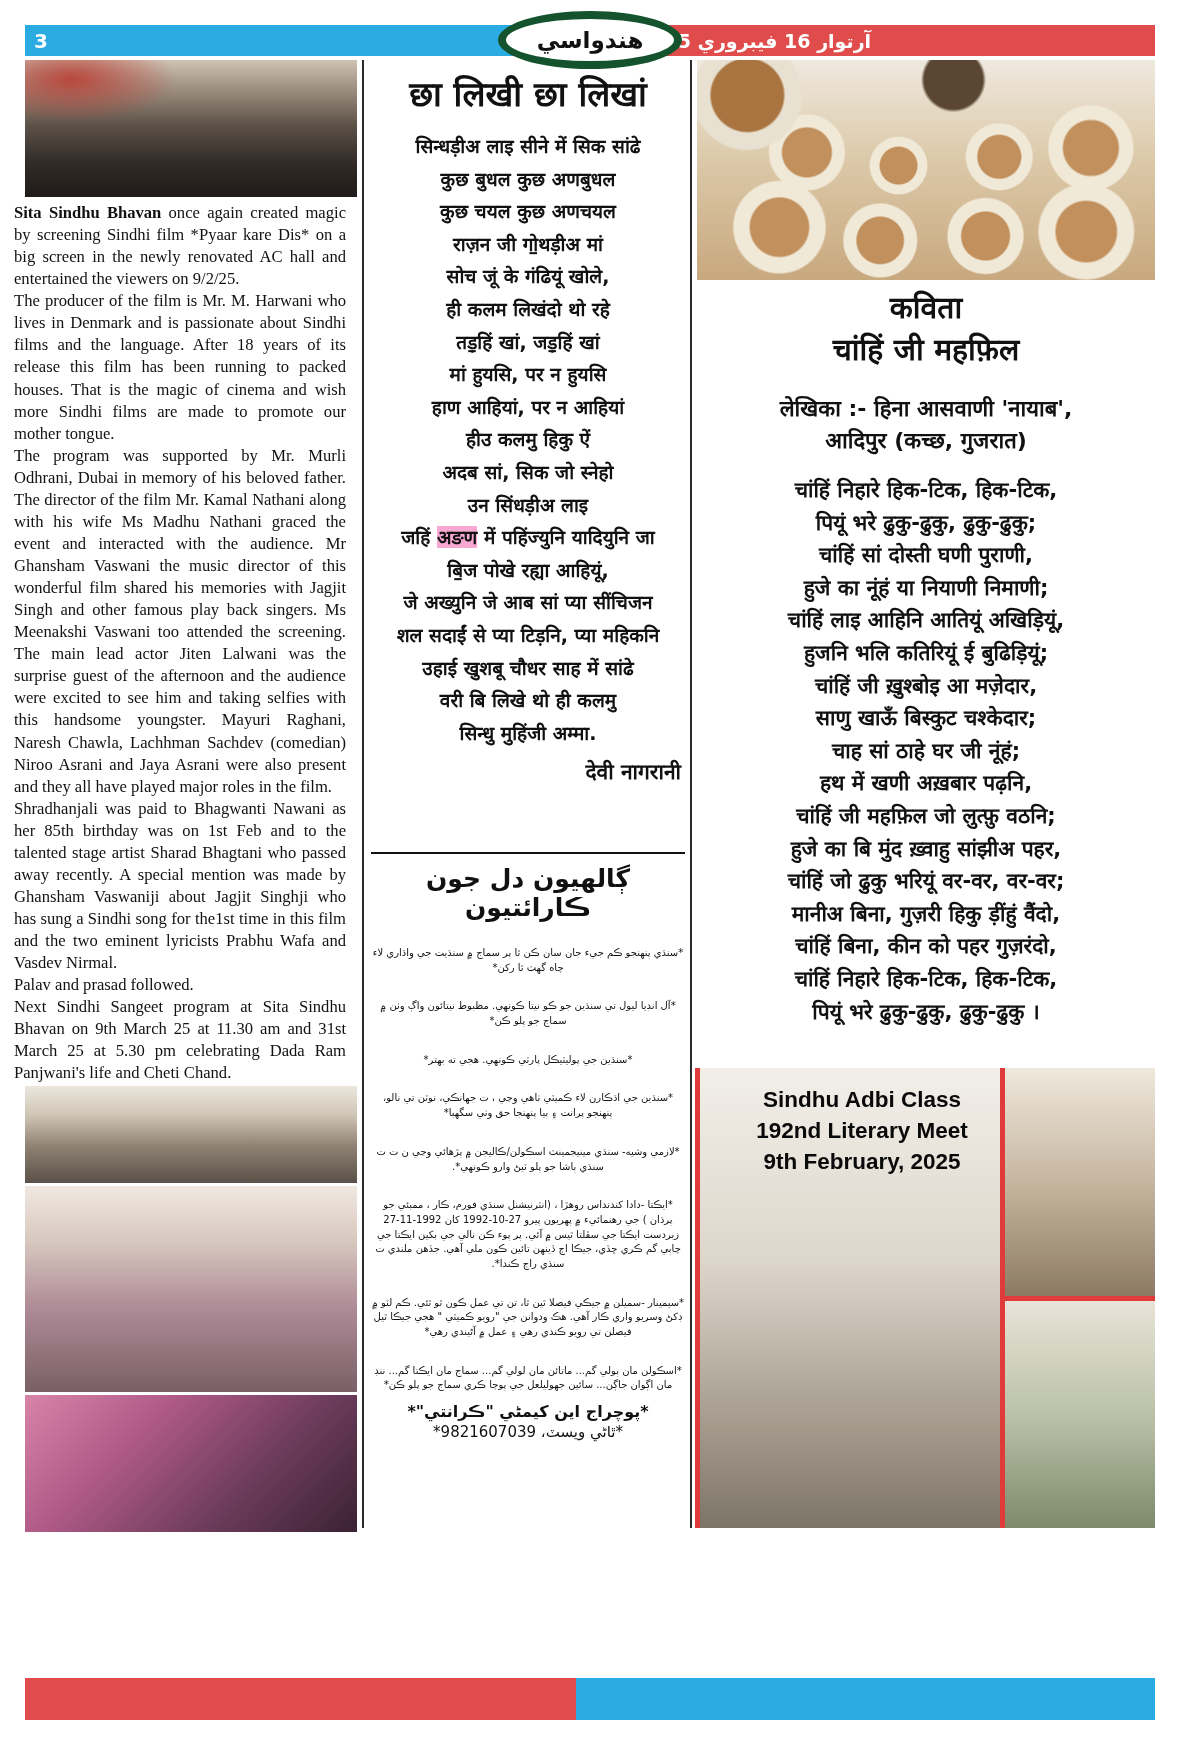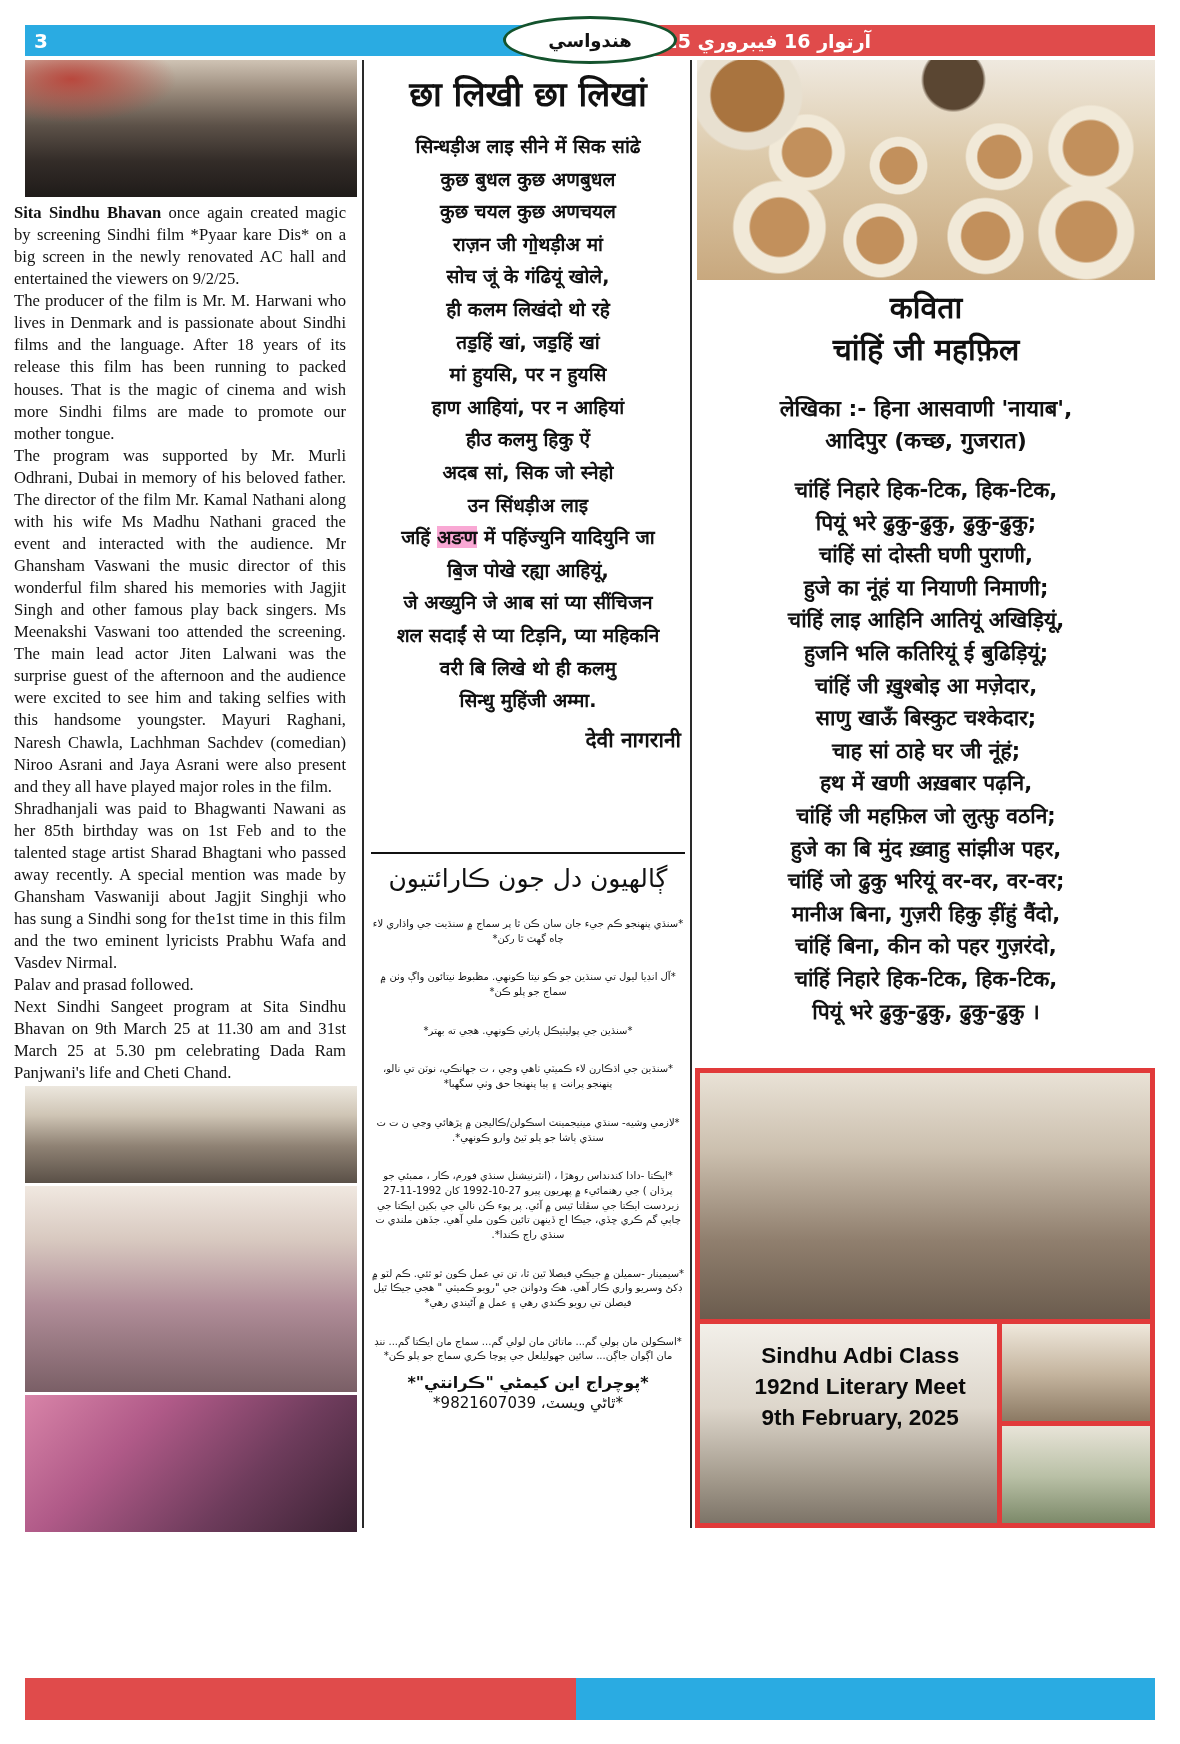--- a/index.html
+++ b/index.html
@@ -3,21 +3,21 @@
 <meta charset="utf-8">
 <style>
   html,body{margin:0;padding:0;background:#ffffff;}
   body{width:1180px;height:1744px;position:relative;font-family:"DejaVu Sans",sans-serif;color:#111;}
   .abs{position:absolute;}
 
   
   .header-bar{left:25px;top:25px;width:1130px;height:31px;display:flex;}
   .header-blue{width:50%;background:#2aabe2;color:#fff;display:flex;align-items:center;font-weight:bold;font-size:20px;padding-left:9px;box-sizing:border-box;}
   .header-red{width:50%;background:#e04b4b;color:#fff;display:flex;align-items:center;justify-content:flex-end;direction:rtl;font-weight:bold;font-size:19px;padding-left:48px;box-sizing:border-box;}
-  .masthead-oval{left:50%;top:40px;transform:translate(-50%,-50%);width:168px;height:42px;background:#fff;border:3px solid #14532d;border-radius:50%;display:flex;align-items:center;justify-content:center;font-weight:bold;font-size:18px;direction:rtl;box-shadow:0 0 0 1px #fff inset;}
+  .masthead-oval{left:50%;top:40px;transform:translate(-50%,-50%);width:168px;height:42px;background:#fff;border:8px solid #14532d;border-radius:50%;display:flex;align-items:center;justify-content:center;font-weight:bold;font-size:23px;direction:rtl;box-shadow:0 0 0 1px #fff inset;}
 
   
   .vline{width:2px;background:#2a2a2a;top:60px;height:1468px;}
 
   
   .photo{background-size:cover;}
   .photo-audience{left:25px;top:60px;width:332px;height:137px;
     background:
       radial-gradient(ellipse at 14% 14%, rgba(186,62,52,.9) 0%, rgba(186,62,52,0) 26%),
       linear-gradient(180deg,#cfc3b4 0%,#9b8c7d 22%,#5c5148 48%,#332c28 74%,#1f1b19 100%);}
@@ -32,21 +32,21 @@
     background:linear-gradient(135deg,#d884a8 0%,#b05a88 32%,#6e3c5c 66%,#3a2233 100%);}
 
   
   .mid{left:371px;top:62px;width:314px;}
   .poem1-title{text-align:center;font-size:34px;font-weight:bold;margin:8px 0 14px 0;}
   .poem1-lines div{text-align:center;font-size:19px;font-weight:bold;line-height:32.6px;white-space:nowrap;}
   .hl{background:#f9a8d4;}
   .poem1-author{text-align:right;font-weight:bold;font-size:21px;margin-top:8px;padding-right:4px;}
   .mid-divider{left:371px;top:852px;width:314px;height:2px;background:#111;}
   .sindhi{left:371px;top:860px;width:314px;direction:rtl;}
-  .sindhi-title{text-align:center;font-size:25px;font-weight:normal;margin:4px 0 16px 0;}
+  .sindhi-title{text-align:center;font-size:25px;font-weight:bold;margin:4px 0 16px 0;}
   .sindhi-pars div{font-size:10px;line-height:1.47;text-align:center;margin-bottom:9px;margin-top:24px;}
   .sindhi-sig{text-align:center;font-weight:bold;font-size:16px;margin-top:2px;}
   .sindhi-contact{text-align:center;font-size:15px;margin-top:2px;}
 
   
   .photo-tea{left:697px;top:60px;width:458px;height:220px;
     background:
       radial-gradient(circle at 11% 16%, #a9743f 0 8%, #e8e0d0 8.5% 12%, rgba(0,0,0,0) 12.5%),
       radial-gradient(circle at 56% 9%, #5a4632 0 9%, rgba(0,0,0,0) 10%),
       radial-gradient(circle at 24% 42%, #c2905c 0 6.5%, #f1e9d8 7% 10%, rgba(0,0,0,0) 10.5%),
@@ -59,21 +59,21 @@
       radial-gradient(circle at 85% 78%, #c2905c 0 7%, #f1e9d8 7.5% 11%, rgba(0,0,0,0) 11.5%),
       linear-gradient(180deg,#efe9df 0%,#dcc9a9 45%,#c8a87e 100%);}
   .kavita-label{left:697px;top:286px;width:458px;text-align:center;font-size:30px;font-weight:bold;}
   .poem2-title{left:697px;top:328px;width:458px;text-align:center;font-size:30px;font-weight:bold;}
   .poem2-by1{left:697px;top:392px;width:458px;text-align:center;font-size:22px;font-weight:bold;}
   .poem2-by2{left:697px;top:424px;width:458px;text-align:center;font-size:22px;font-weight:bold;}
   .poem2-lines{left:697px;top:474px;width:458px;}
   .poem2-lines div{text-align:center;font-size:21px;font-weight:bold;line-height:32.6px;white-space:nowrap;}
 
   
-  .collage{left:695px;top:1068px;width:460px;height:460px;background:#e13a3a;box-sizing:border-box;padding:5px;display:flex;flex-direction:column;gap:5px;}
+  .collage{left:695px;top:1068px;width:460px;height:460px;background:#e13a3a;box-sizing:border-box;display:flex;flex-direction:row;gap:5px;}
   .collage-top{height:246px;background:linear-gradient(180deg,#e9e2d6 0%,#cbbfae 32%,#907f6e 68%,#6b5c4e 100%);}
   .collage-bottom{flex:1;display:flex;gap:5px;}
   .collage-bl{flex:2;position:relative;background:linear-gradient(180deg,#f2efe9 0%,#ddd6cb 42%,#a39a8c 78%,#7d7468 100%);}
   .collage-caption{position:absolute;top:16px;left:8%;width:92%;text-align:center;font-weight:bold;font-size:22.5px;line-height:1.38;color:#0a0a0a;font-family:"Liberation Sans",sans-serif;}
   .collage-br{flex:1;display:flex;flex-direction:column;gap:5px;}
   .collage-br-top{flex:1;background:linear-gradient(180deg,#efe8dc 0%,#c4b49e 52%,#8c7a64 100%);}
   .collage-br-bottom{flex:1;background:linear-gradient(180deg,#e8e4d8 0%,#b9c0a6 52%,#7d8a6a 100%);}
 
   
   .footer-red{left:25px;top:1678px;width:551px;height:42px;background:#e04b4b;}
@@ -118,20 +118,21 @@
       <div>तड़॒हिं खां, जड़॒हिं खां</div>
       <div>मां हुयसि, पर न हुयसि</div>
       <div>हाण आहियां, पर न आहियां</div>
       <div>हीउ कलमु हिकु ऐं</div>
       <div>अदब सां, सिक जो स्नेहो</div>
       <div>उन सिंधड़ीअ लाइ</div>
       <div><span>जहिं </span><span class="hl">अङण</span><span> में पहिंज्युनि यादियुनि जा</span></div>
       <div>बि॒ज पोखे रह्या आहियूं,</div>
       <div>जे अख्युनि जे आब सां प्या सींचिजन</div>
       <div>शल सदाईं से प्या टिड़नि, प्या महिकनि</div>
+      <div>उहाई खुशबू चौधर साह में सांढे</div>
       <div>वरी बि लिखे थो ही कलमु</div>
       <div>सिन्धु मुहिंजी अम्मा.</div>
     </div>
   <div class="poem1-author">देवी नागरानी</div>
 </div>
 <div class="abs mid-divider"></div>
 <div class="abs sindhi">
   <div class="sindhi-title">ڳالهيون دل جون ڪارائتيون</div>
   <div class="sindhi-pars">
       <div>*سنڌي پنهنجو ڪم جيء جان سان ڪن ٿا پر سماج ۾ سنڌيت جي واڌاري لاء چاه گهٽ ٿا رکن*</div>

